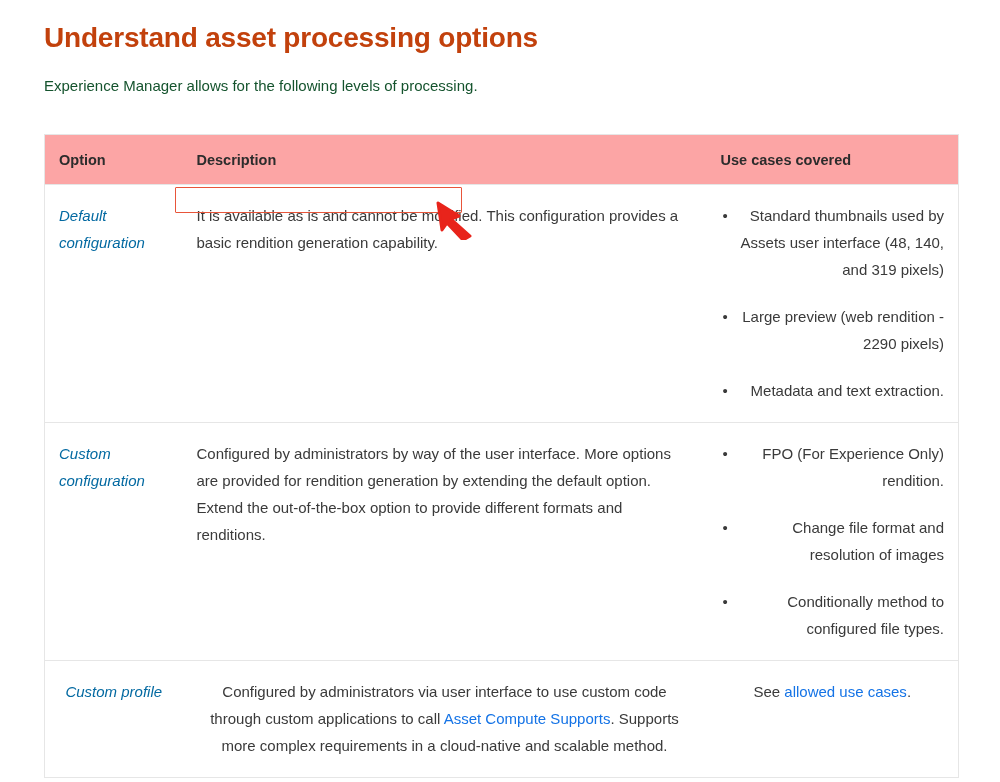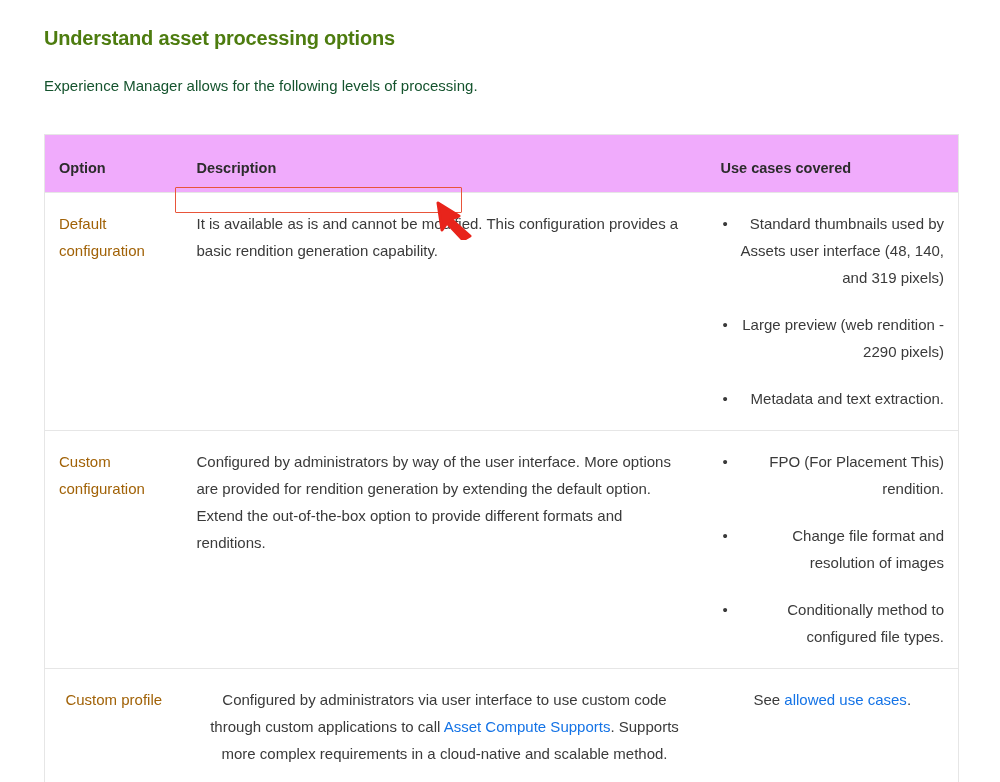--- a/index.html
+++ b/index.html
@@ -17,50 +17,50 @@
     position: relative;
   }
   .page {
     position: relative;
     width: 1000px;
     height: 782px;
     box-sizing: border-box;
     padding: 0 44px;
   }
   h1.page-title {
-    font-size: 20px;
+    font-size: 28px;
     font-weight: 700;
     line-height: 34px;
-    color: #4d7c0f;
+    color: #c2410c;
     margin: 0;
     padding-top: 21px;
     letter-spacing: -0.2px;
   }
   p.intro {
     font-size: 15px;
     line-height: 22px;
     color: #14532d;
     margin: 0;
     padding-top: 20px;
   }
   table.proc-table {
     width: 914px;
     border-collapse: collapse;
     margin-top: 37px;
     border: 1px solid #e6e6e6;
     table-layout: fixed;
     font-size: 15px;
   }
   table.proc-table th {
-    background: #f0abfc;
+    background: #fca5a5;
     text-align: left;
     font-size: 14.5px;
     font-weight: 700;
     color: #2c2c2c;
-    padding: 23px 14px 14px 14px;
+    padding: 15px 14px 14px 14px;
     border-bottom: 1px solid #e6e6e6;
     vertical-align: middle;
     line-height: 20px;
   }
   table.proc-table td {
     vertical-align: top;
     padding: 17px 14px 18px 14px;
     border-bottom: 1px solid #e6e6e6;
     line-height: 27px;
     font-size: 15px;
@@ -68,21 +68,21 @@
   }
   table.proc-table tr:last-child td {
     border-bottom: none;
     text-align: center;
   }
   col.c-option   { width: 138px; }
   col.c-desc     { width: 524px; }
   col.c-usecase  { width: 252px; }
 
   .cell-option { color: #1473e6; }
-  .cell-option .lnk { color: #a16207; text-decoration: none; }
+  .cell-option .lnk { color: #0369a1; text-decoration: none; font-style: italic; }
   .cell-desc { color: #3a3a3a; }
   .cell-desc .lnk { color: #1473e6; text-decoration: none; }
   .cell-use { color: #3a3a3a; }
   .cell-use .lnk { color: #1473e6; text-decoration: none; margin-top: 48px; }
 
   ul.uses {
     margin: 0;
     padding: 0 0 0 18px;
     list-style: none;
   }
@@ -158,21 +158,21 @@
 
       <tr>
         <td class="cell-option">
           <a class="lnk" href="#">Custom configuration</a>
         </td>
         <td class="cell-desc">
           <span>Configured by administrators by way of the user interface. More options are provided for rendition generation by extending the default option. Extend the out-of-the-box option to provide different formats and renditions.</span>
         </td>
         <td class="cell-use">
           <ul class="uses">
-            <li>FPO (For Placement This) rendition.</li>
+            <li>FPO (For Experience Only) rendition.</li>
             <li>Change file format and resolution of images</li>
             <li>Conditionally method to configured file types.</li>
           </ul>
         </td>
       </tr>
 
       <tr>
         <td class="cell-option">
           <a class="lnk" href="#">Custom profile</a>
         </td>

